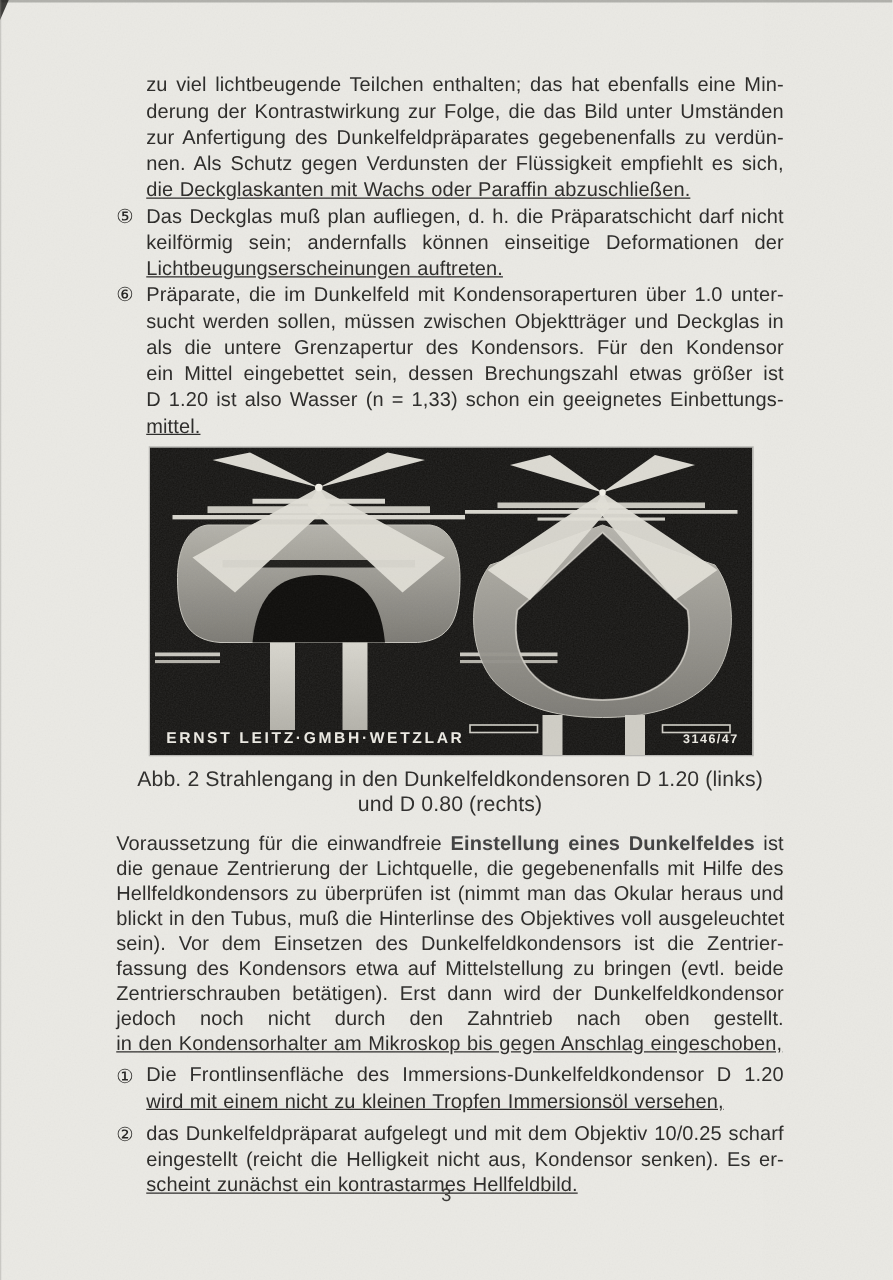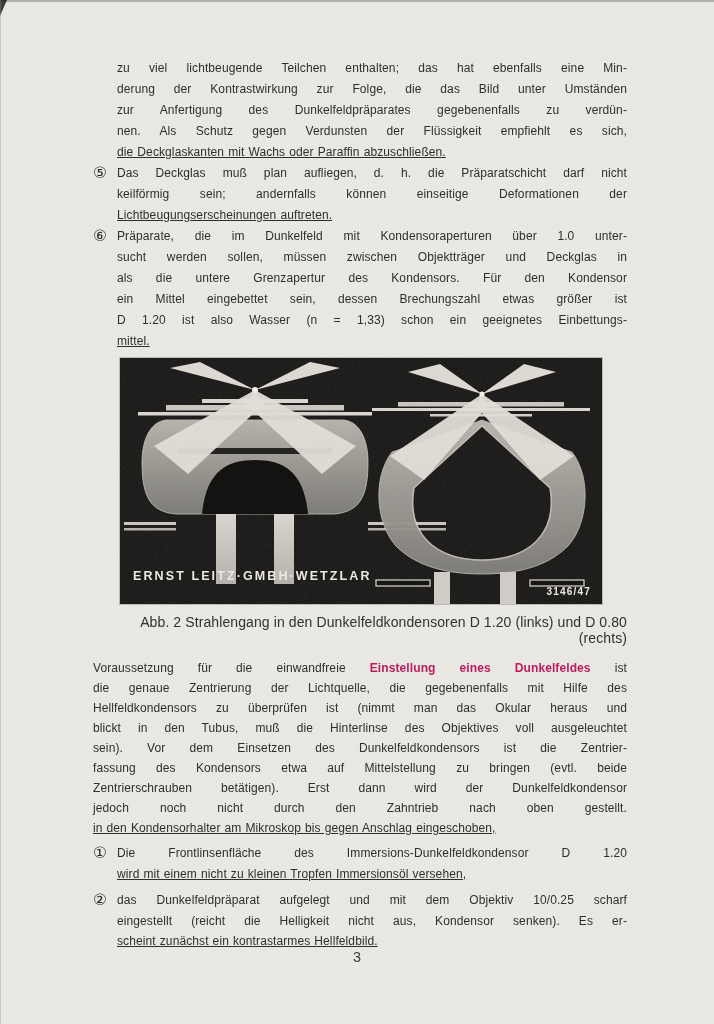--- a/index.html
+++ b/index.html
@@ -12,43 +12,43 @@
   .noise-layer{position:absolute;inset:0;pointer-events:none;z-index:50;}
   .edge-top{position:absolute;top:0;left:0;width:714px;height:2px;background:#6b6a66;opacity:.45;z-index:40;}
   .corner-mark{position:absolute;top:0;left:0;width:0;height:0;
     border-top:16px solid #1c1b19;border-right:7px solid transparent;opacity:.85;z-index:40;}
   .edge-left{position:absolute;top:0;left:0;width:1px;height:1024px;background:#8f8e8a;opacity:.35;z-index:40;}
 
   .content{position:absolute;left:93px;top:58px;width:534px;}
 
   .jl{
     text-align:justify;text-align-last:justify;
-    font-size:12px;line-height:21px;white-space:nowrap;overflow:visible;
+    font-size:16px;line-height:21px;white-space:nowrap;overflow:visible;
     letter-spacing:.1px;word-spacing:.6px;
   }
   .lines-block .jl:last-child{text-align-last:left;text-decoration:underline;}
   .para2 .jl{line-height:20px;}
-  b{color:#be185d;}
+  b{color:#404040;}
 
   .indented{margin-left:24px;width:510px;}
 
   .list-item{display:flex;margin-top:0;}
   .num{width:24px;flex:0 0 24px;font-size:15.5px;line-height:21px;
     font-family:"DejaVu Sans","Liberation Sans",sans-serif;color:#232220;}
   .itembody{flex:1;min-width:0;}
 
   .figure-wrap{margin:6px 0 0 27px;width:482px;height:246px;position:relative;
     box-shadow:0 0 0 1px rgba(40,40,38,.25);}
   .figure-wrap svg{position:absolute;inset:0;display:block;}
-  .fig-brand{position:absolute;left:13px;bottom:21px;z-index:5;
+  .fig-brand{position:absolute;left:13px;bottom:7px;z-index:5;
     color:#eceae3;font-size:12.5px;font-weight:bold;letter-spacing:2.1px;white-space:nowrap;margin-top:46px;}
   .fig-ref{position:absolute;right:11px;bottom:7px;z-index:5;
     color:#eceae3;font-size:10px;font-weight:bold;letter-spacing:1.2px;}
 
-  .caption{margin-top:10px;text-align:right;font-size:14px;color:#2e2d2b;letter-spacing:.1px;}
+  .caption{margin-top:10px;text-align:center;font-size:17px;color:#2e2d2b;letter-spacing:.1px;}
 
   .para2{margin-top:12px;}
   .bottom-list-1{margin-top:5px;}
   .bottom-list-2{margin-top:6px;}
   .bottom-list .jl{line-height:20.6px;}
 
   .page-number{position:absolute;top:949px;left:0;width:714px;text-align:center;
     font-size:14.5px;color:#383734;}
 </style>
 </head>

